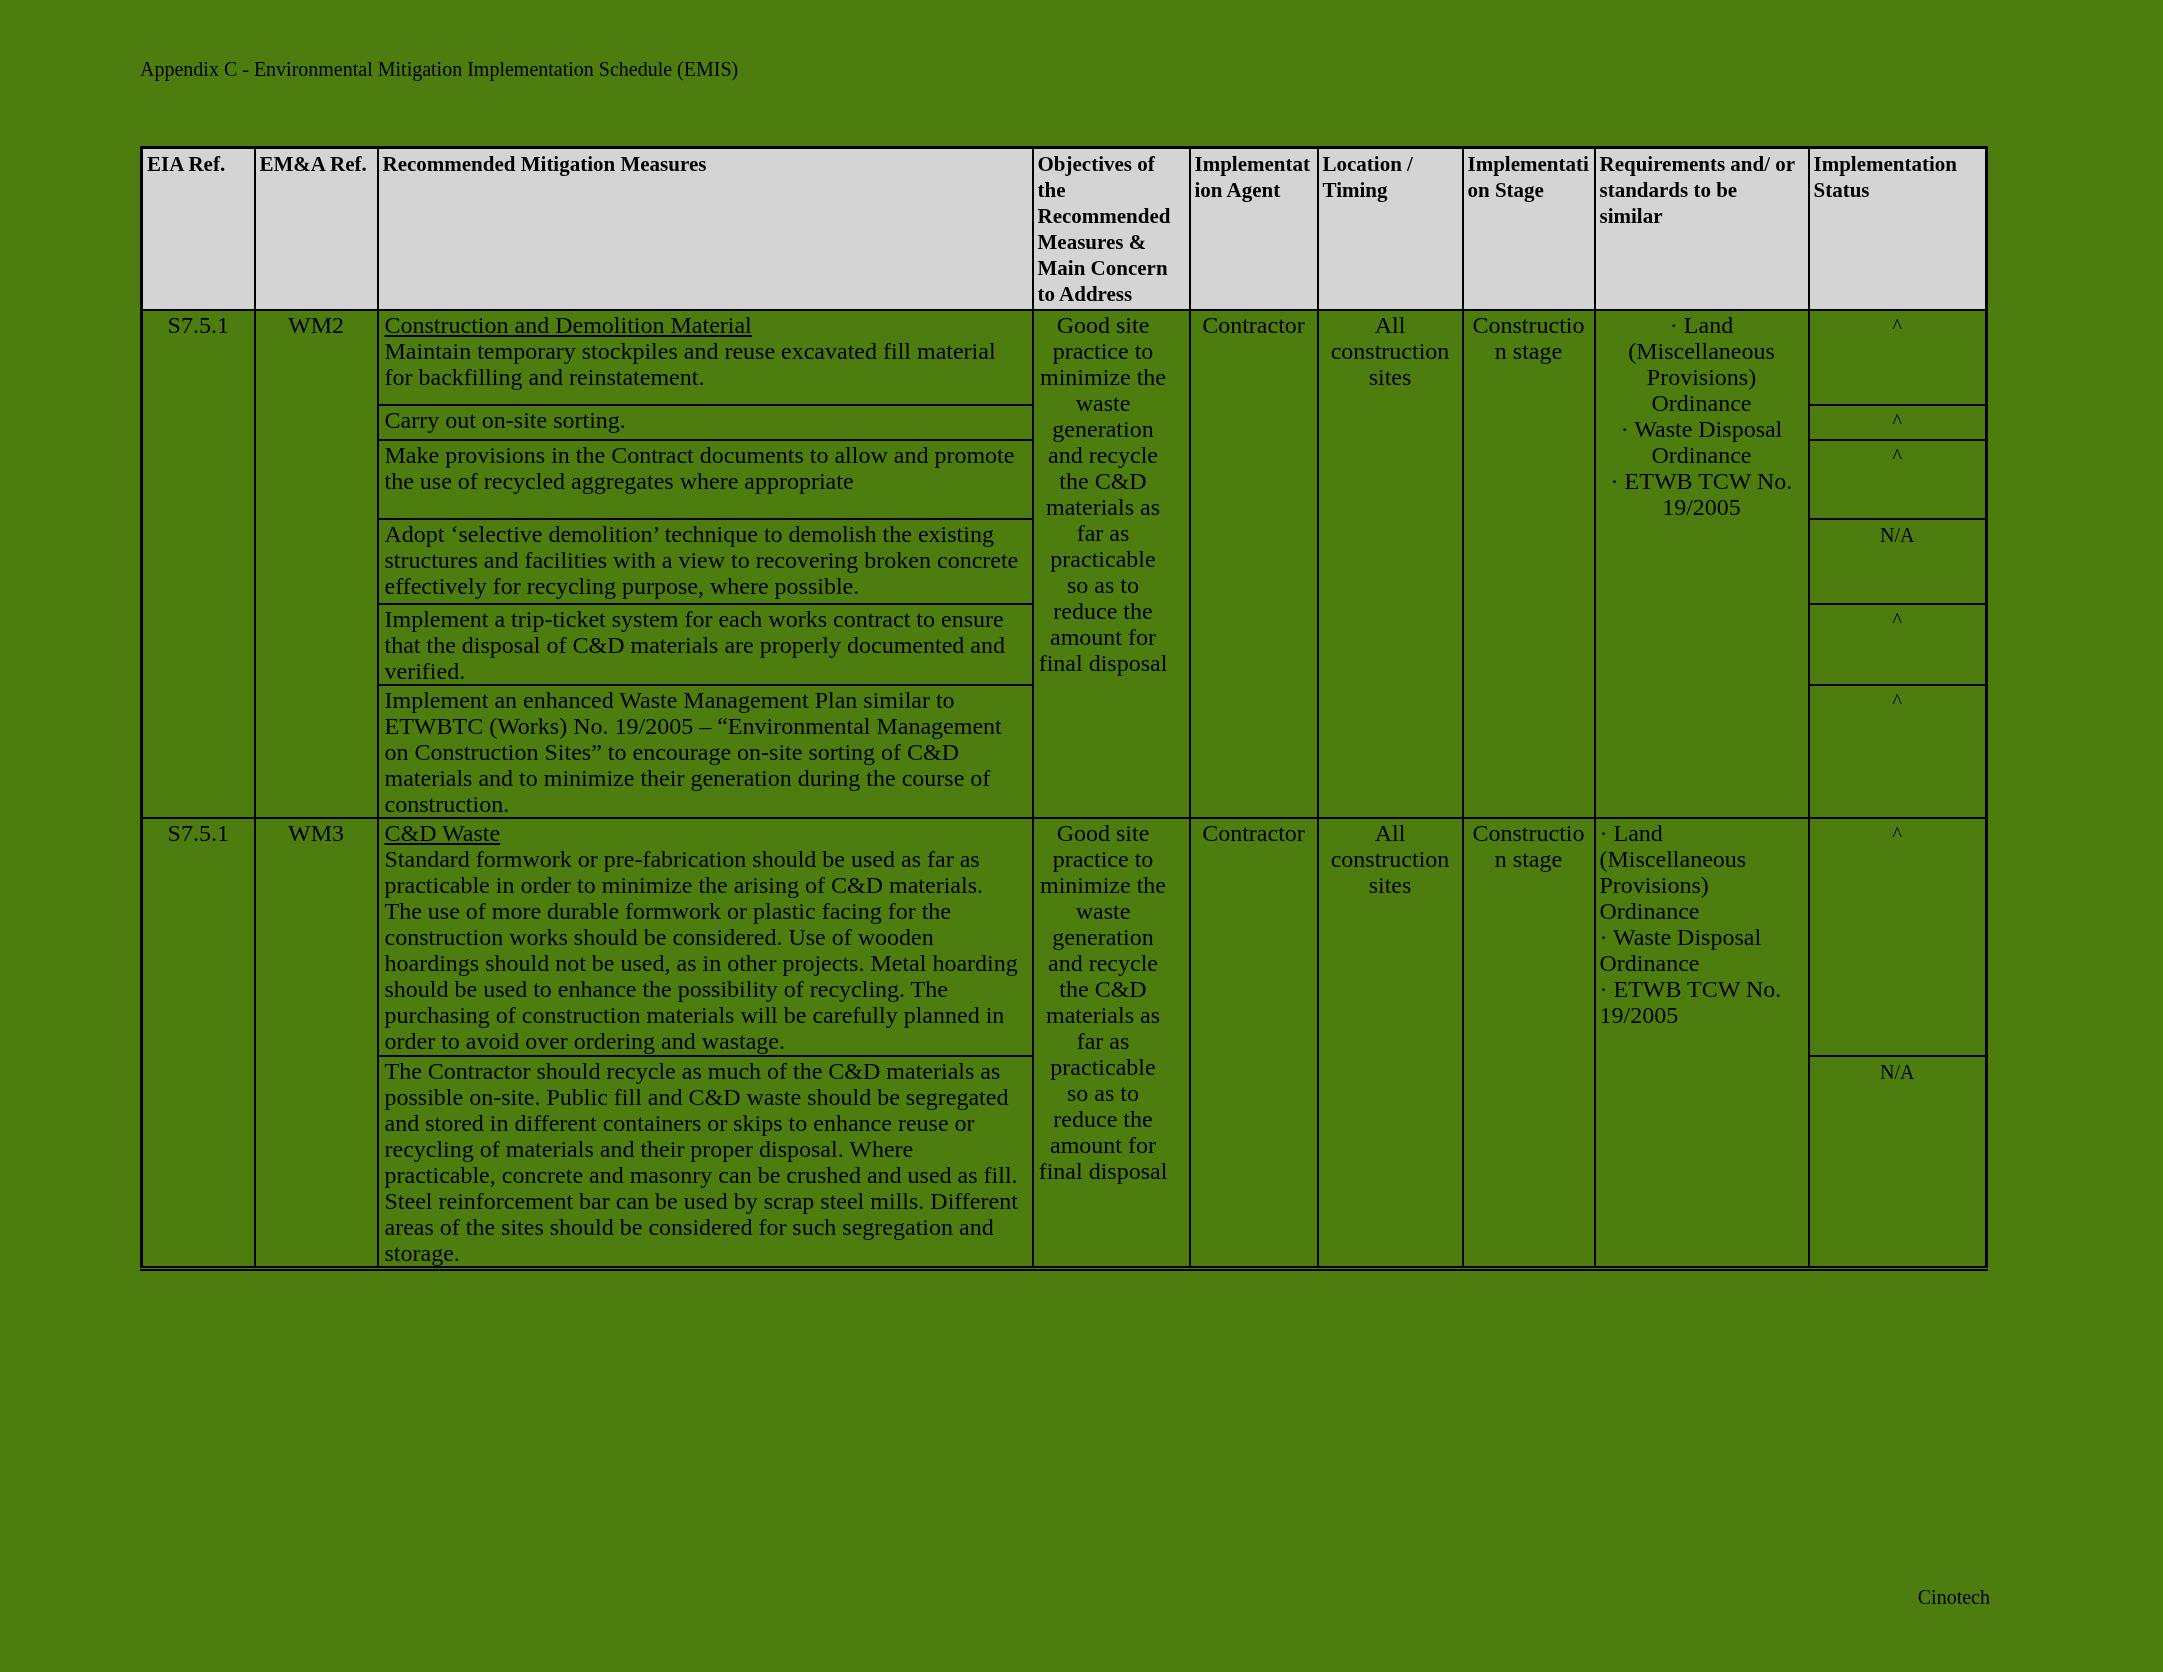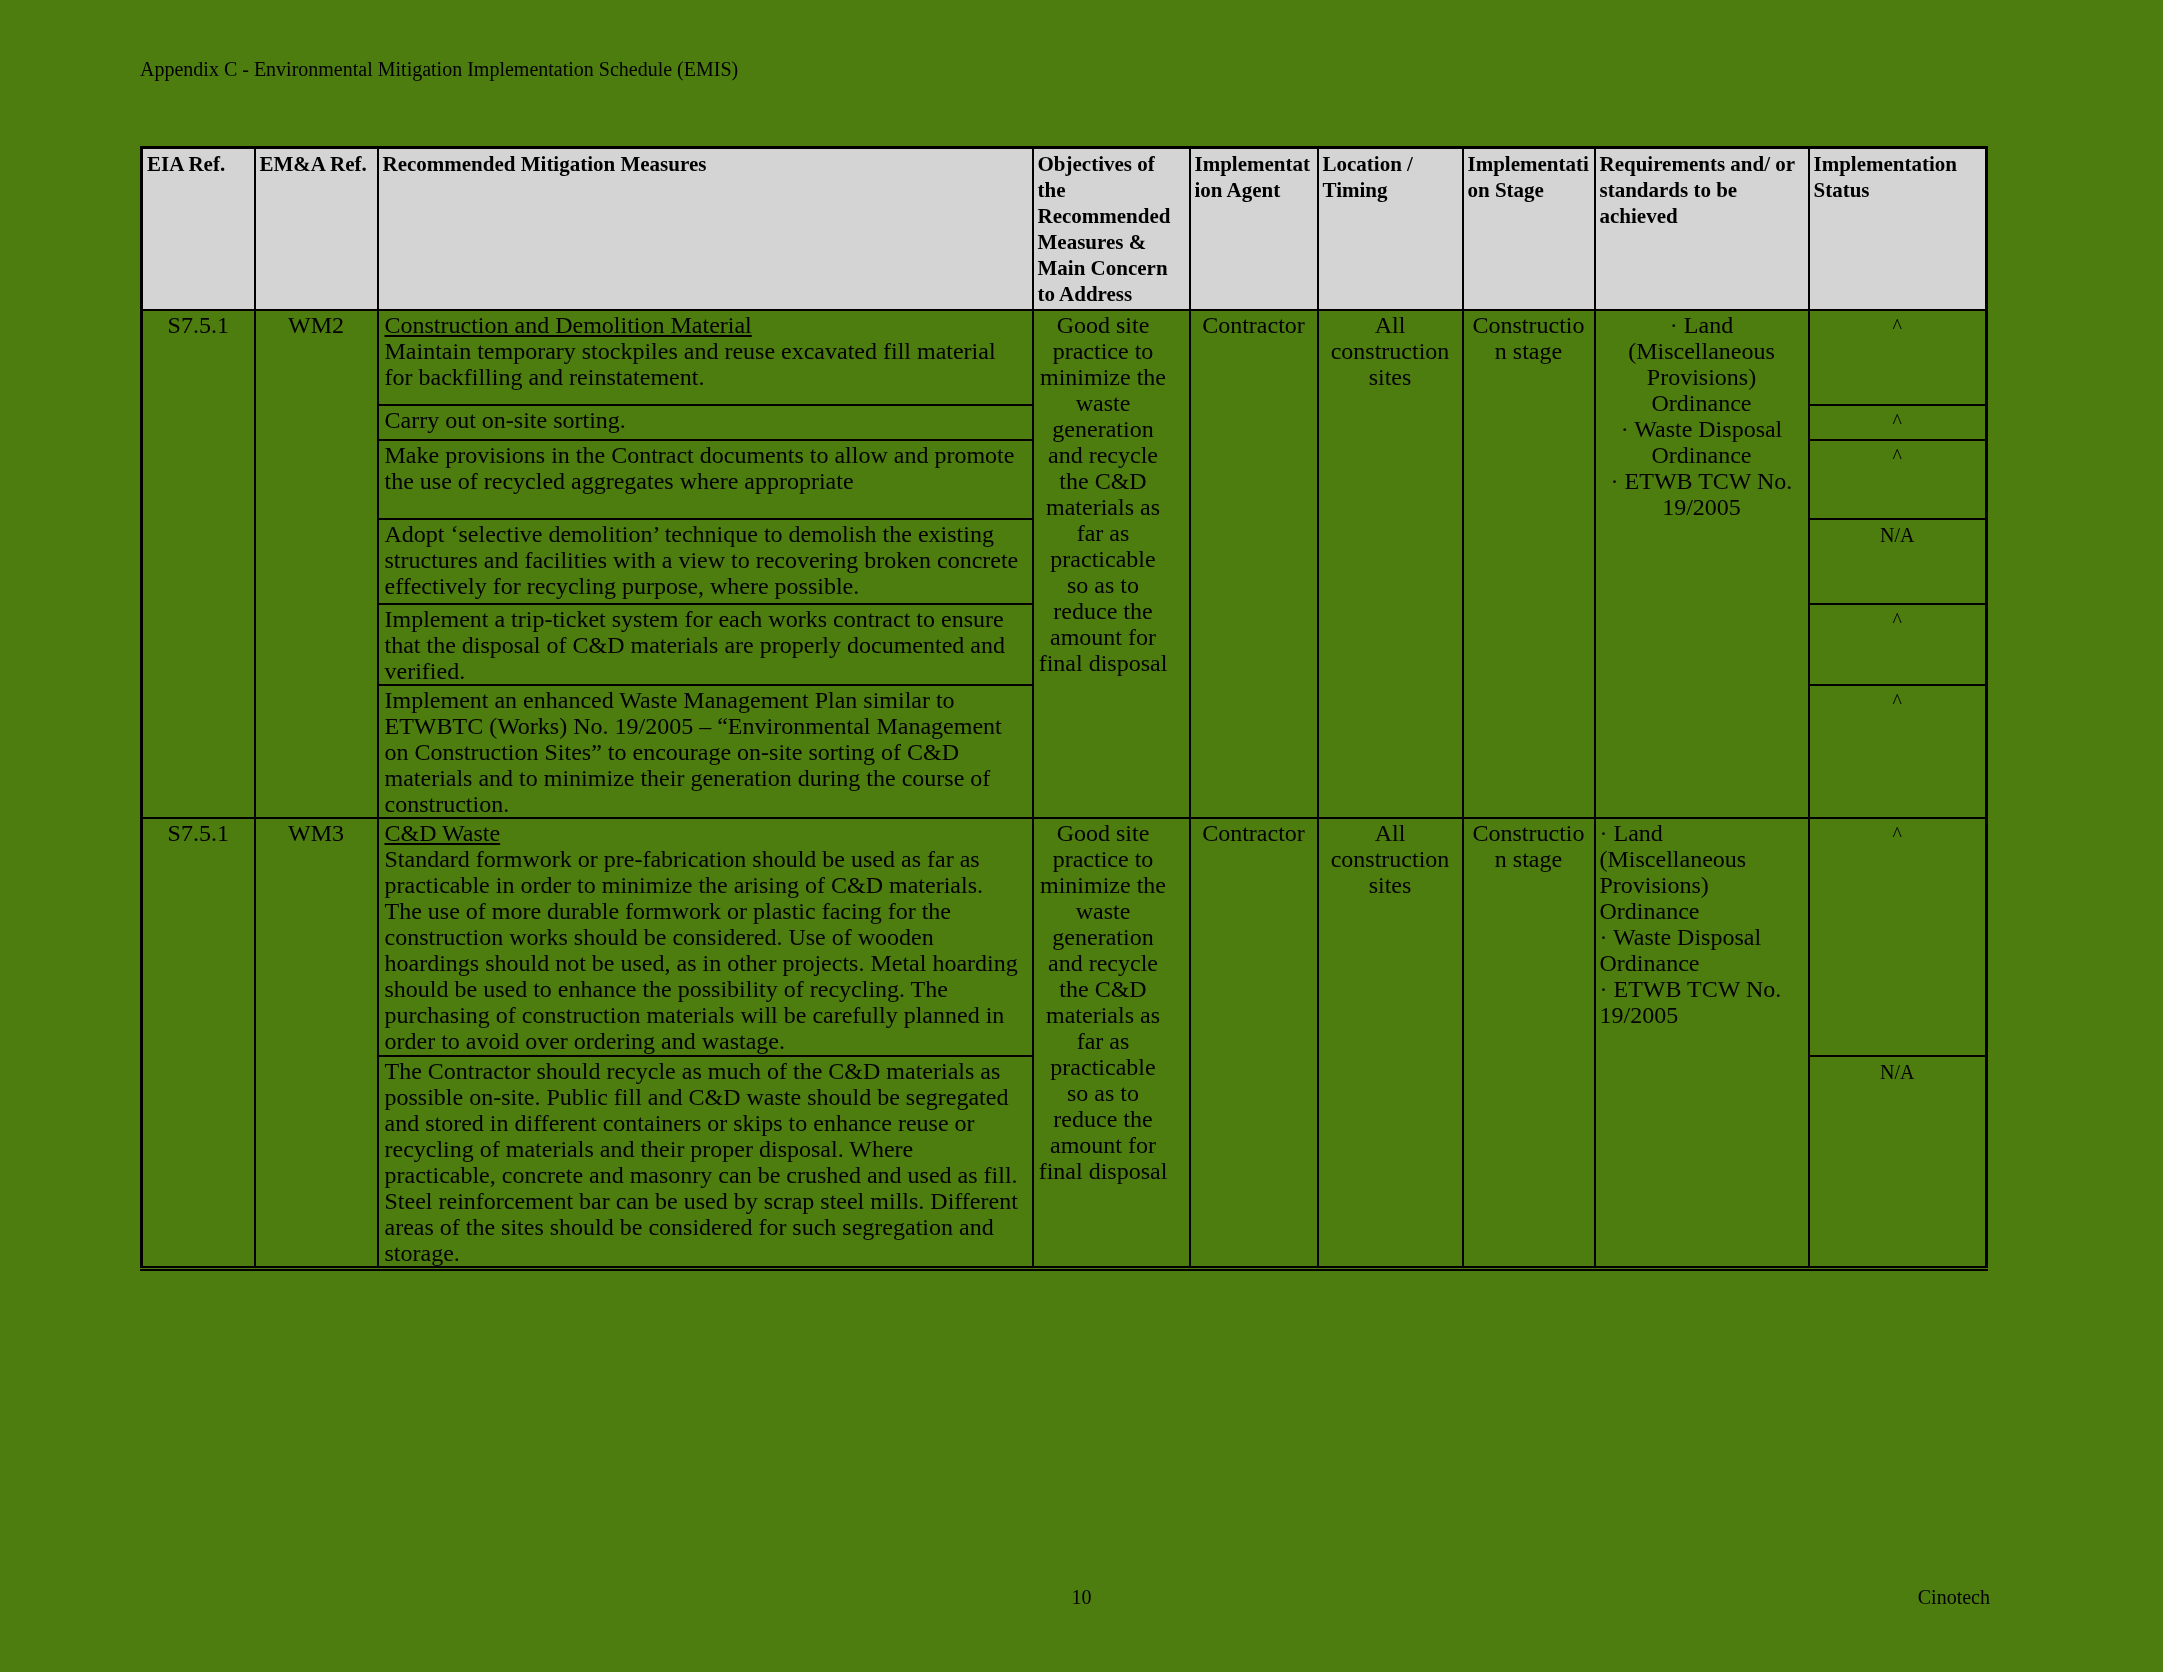--- a/index.html
+++ b/index.html
@@ -88,21 +88,21 @@
     </colgroup>
     <thead>
       <tr class="hd">
         <th>EIA Ref.</th>
         <th>EM&amp;A Ref.</th>
         <th>Recommended Mitigation Measures</th>
         <th>Objectives of the Recommended Measures &amp; Main Concern to Address</th>
         <th>Implementation Agent</th>
         <th>Location / Timing</th>
         <th>Implementation Stage</th>
-        <th>Requirements and/ or standards to be achieved</th>
+        <th>Requirements and/ or standards to be similar</th>
         <th>Implementation Status</th>
       </tr>
     </thead>
     <tbody>
 
       <tr class="r0">
         <td class="c" rowspan="6">S7.5.1</td>
         <td class="c" rowspan="6">WM2</td>
         <td class="measure">
           <div class="u">Construction and Demolition Material</div>
@@ -158,16 +158,15 @@
         </td>
         <td class="status">^</td>
       </tr>
       <tr class="w1">
         <td class="measure">The Contractor should recycle as much of the C&amp;D materials as possible on-site. Public fill and C&amp;D waste should be segregated and stored in different containers or skips to enhance reuse or recycling of materials and their proper disposal.  Where practicable, concrete and masonry can be crushed and used as fill.  Steel reinforcement bar can be used by scrap steel mills.  Different areas of the sites should be considered for such segregation and storage.</td>
         <td class="status">N/A</td>
       </tr>
     </tbody>
   </table>
 
-  <div class="footer-page">10</div>
   <div class="footer-company">Cinotech</div>
 
 </div>
 
 </body></html>

